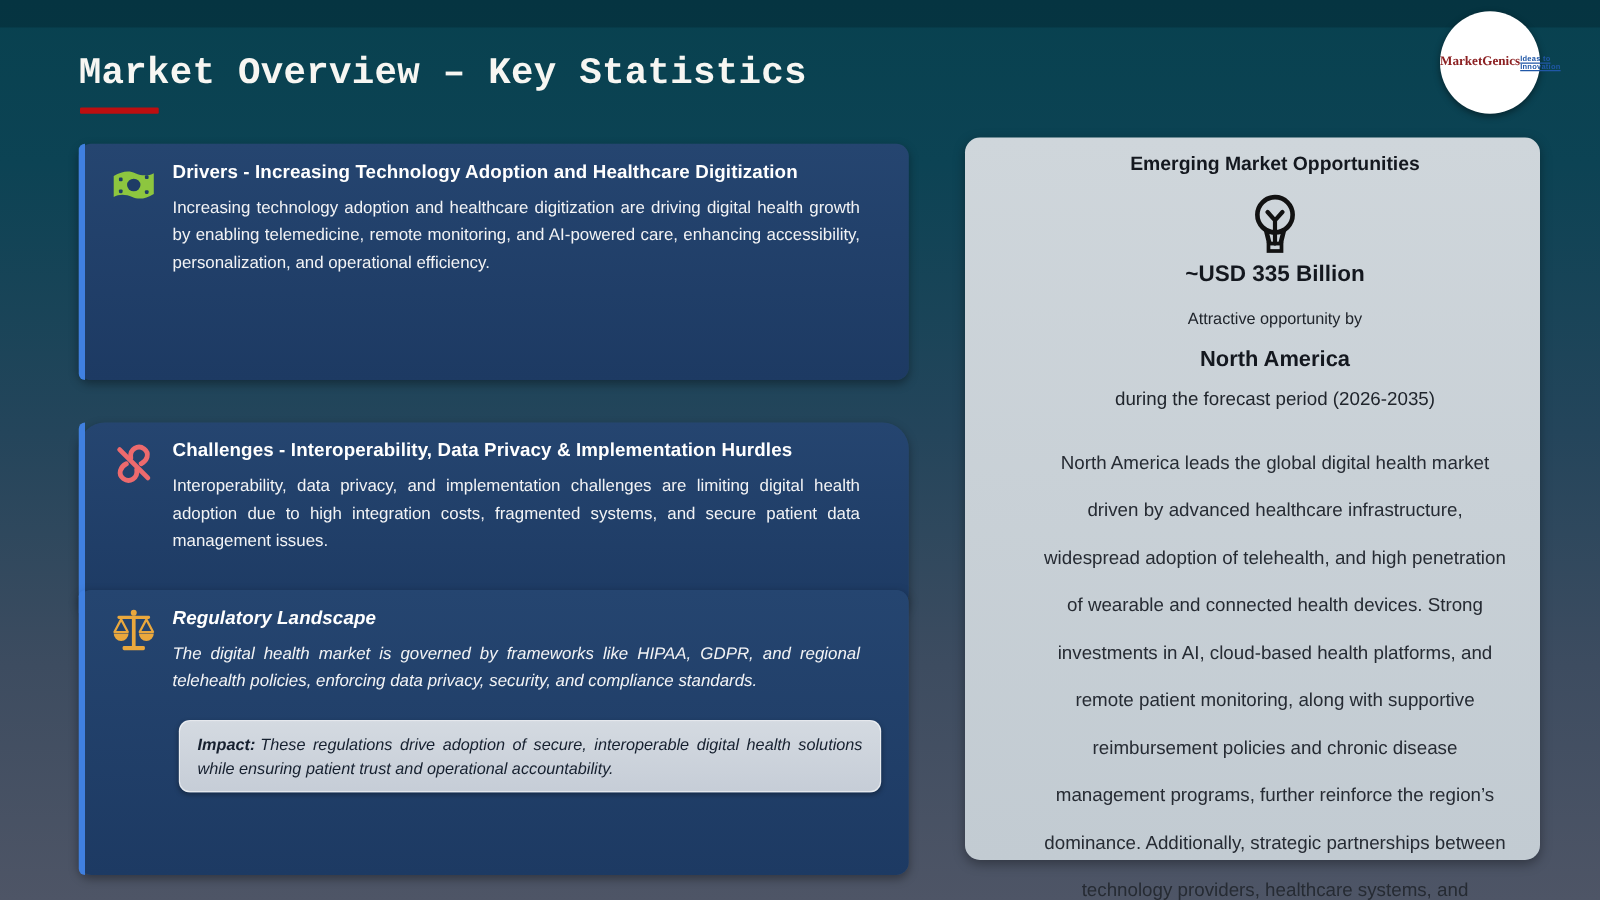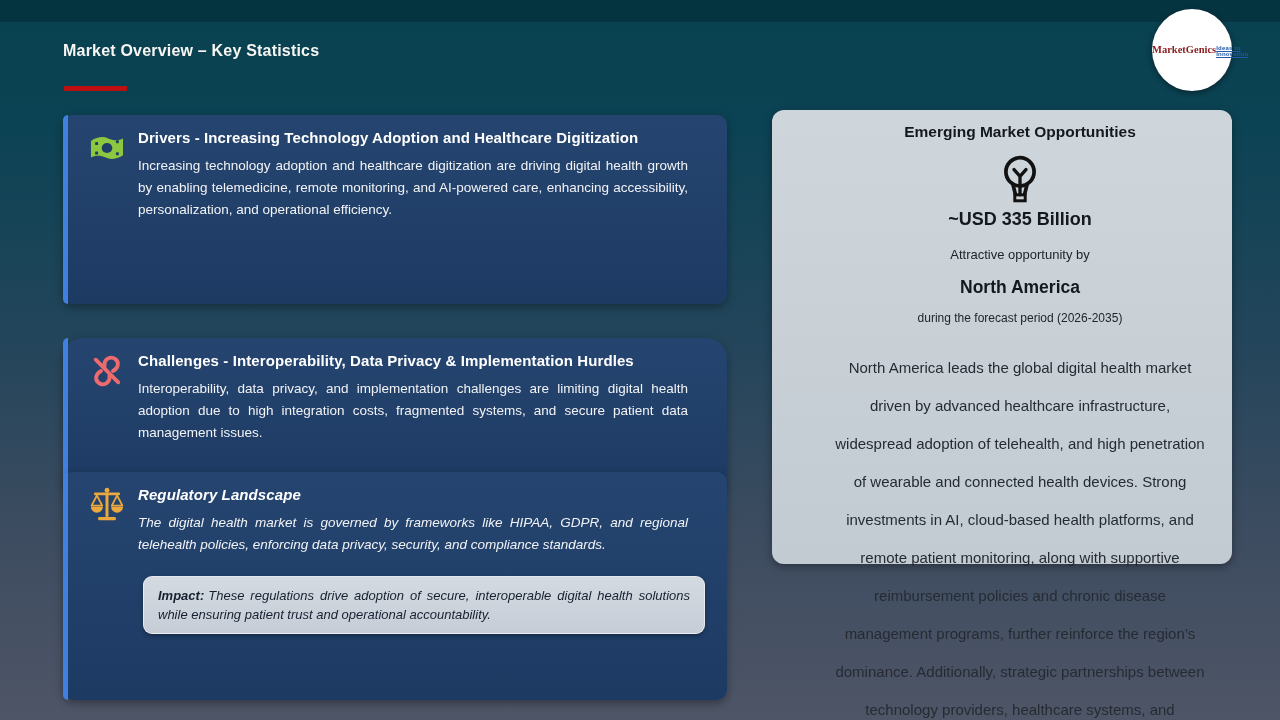--- a/index.html
+++ b/index.html
@@ -9,22 +9,23 @@
     position: relative;
     background: linear-gradient(180deg, #08414f 0%, #0c4354 18%, #24455b 48%, #3d4c60 74%, #4e5566 100%);
   }
   .top-band {
     position: absolute; left: 0; top: 0; width: 1280px; height: 22px;
     background: rgba(0, 22, 30, 0.28);
   }
   
   .page-title {
     position: absolute; left: 63px; top: 42px;
-    font-size: 16px; font-weight: bold; color: #f7f6f2;
+    font-size: 30px; font-weight: bold; color: #f7f6f2;
     letter-spacing: 0.2px;
+    font-family: Liberation Mono, monospace;
   }
   .title-underline {
     position: absolute; left: 64px; top: 86px; width: 63px; height: 5px;
     background: #bd0e10; border-radius: 1px;
   }
   .logo {
     position: absolute; left: 1152px; top: 9px; width: 80px; height: 82px;
     background: #ffffff; border-radius: 50%;
     box-shadow: 0 2px 6px rgba(0,0,0,0.45);
     display: flex; align-items: center;
@@ -68,32 +69,32 @@
     box-shadow: 0 2px 4px rgba(0,0,0,0.3);
     font-size: 13px; color: #16202f; line-height: 19px;
     text-align: justify;
   }
   .callout-label { font-weight: bold; margin-right: 4px; }
   #card-drivers    { top: 115px; height: 189px; }
   #card-challenges { top: 338px; height: 157px; border-radius: 21px; }
   #card-regulatory { top: 472px; height: 228px; font-style: italic; }
   
   .opportunity-panel {
-    position: absolute; left: 772px; top: 110px; width: 460px; height: 454px;
+    position: absolute; left: 772px; top: 110px; width: 460px; height: 578px;
     background: linear-gradient(180deg, #cfd6db 0%, #c2cbd2 100%);
     border-radius: 12px;
     box-shadow: 0 3px 9px rgba(0,0,0,0.35);
     text-align: center; color: #14181f; padding-left: 36px;
   }
   .panel-title { padding-top: 13px; font-size: 15.5px; font-weight: bold; }
   .bulb-wrap { margin-top: 13px; height: 52px; }
   .opportunity-value { margin-top: 3px; font-size: 18px; font-weight: bold; }
   .opportunity-subtitle { margin-top: 17px; font-size: 13px; color: #20252c; }
   .opportunity-region { margin-top: 15px; font-size: 17.5px; font-weight: bold; }
-  .opportunity-period { margin-top: 13px; font-size: 12px; color: #20252c; }
+  .opportunity-period { margin-top: 13px; font-size: 15px; color: #20252c; }
   .opportunity-description {
     margin-top: 24px; padding: 0 26px;
     font-size: 15px; line-height: 38px; color: #262b33;
   }
 </style>
 </head>
 <body>
 
 <div class="top-band"></div>
 

